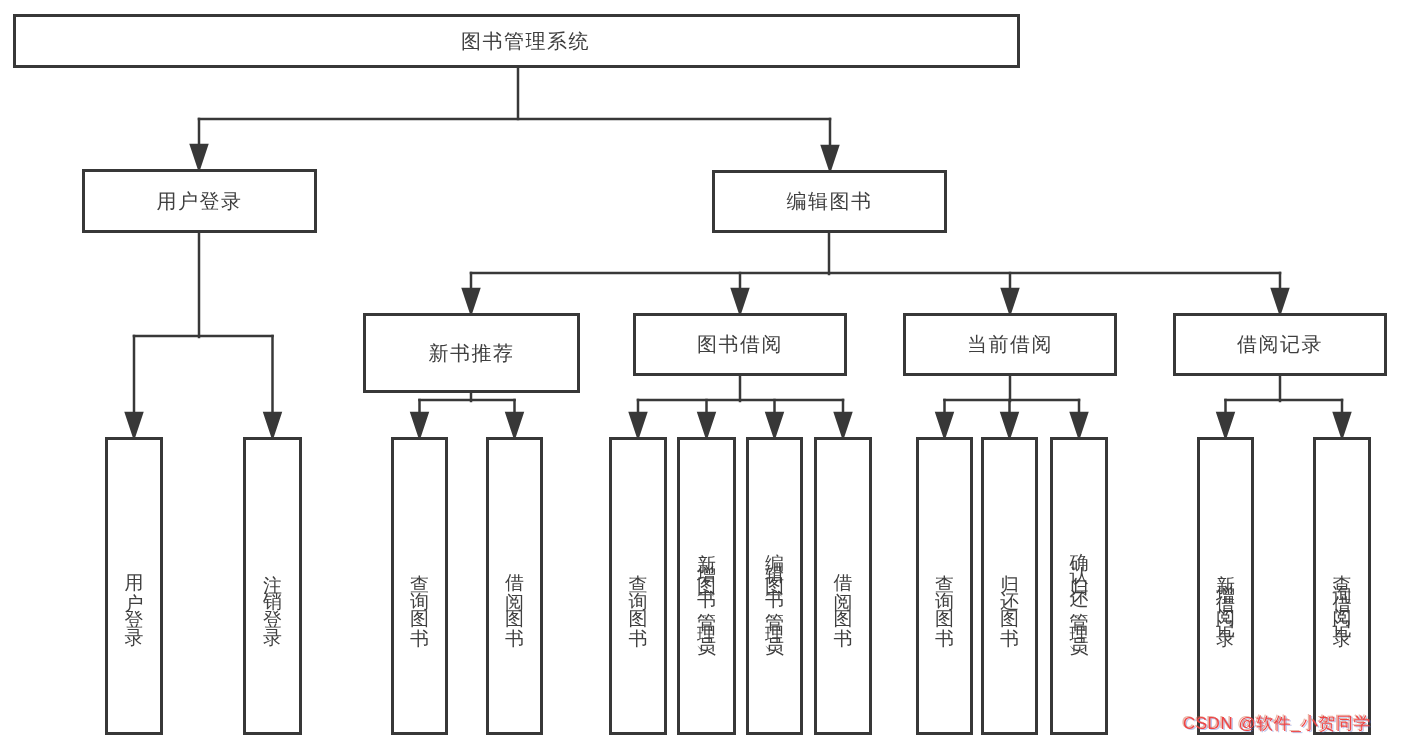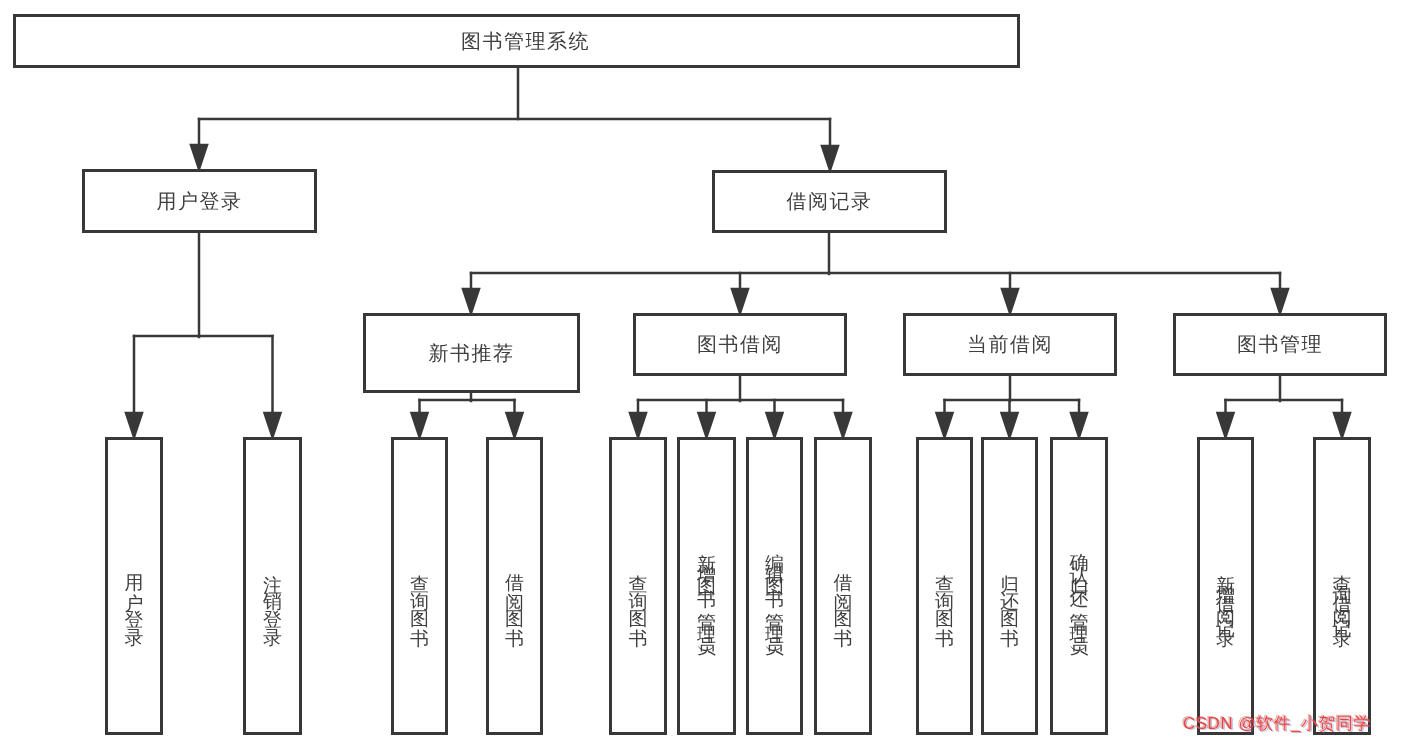--- a/index.html
+++ b/index.html
@@ -134,34 +134,34 @@
   </svg>
 
   <div class="node" style="left:13px; top:14px; width:1007px; height:54px;padding-left:18px;">
     <span class="hlabel">图书管理系统</span>
   </div>
 
   <div class="node" style="left:82px; top:169px; width:235px; height:64px;">
     <span class="hlabel">用户登录</span>
   </div>
   <div class="node" style="left:712px; top:170px; width:235px; height:63px;">
-    <span class="hlabel">借阅记录</span>
+    <span class="hlabel">编辑图书</span>
   </div>
 
   <div class="node" style="left:363px; top:313px; width:217px; height:80px;">
     <span class="hlabel">新书推荐</span>
   </div>
   <div class="node" style="left:633px; top:313px; width:214px; height:63px;">
     <span class="hlabel">图书借阅</span>
   </div>
   <div class="node" style="left:903px; top:313px; width:214px; height:63px;">
     <span class="hlabel">当前借阅</span>
   </div>
   <div class="node" style="left:1173px; top:313px; width:214px; height:63px;">
-    <span class="hlabel">图书管理</span>
+    <span class="hlabel">借阅记录</span>
   </div>
 
   <div class="node leaf" style="left:105px; top:437px; width:58px; height:298px;">
     <span class="vtext vt4">用户登录</span>
   </div>
   <div class="node leaf" style="left:243px; top:437px; width:59px; height:298px;">
     <span class="vtext vt4">注销登录</span>
   </div>
 
   <div class="node leaf" style="left:391px; top:437px; width:57px; height:298px;">

